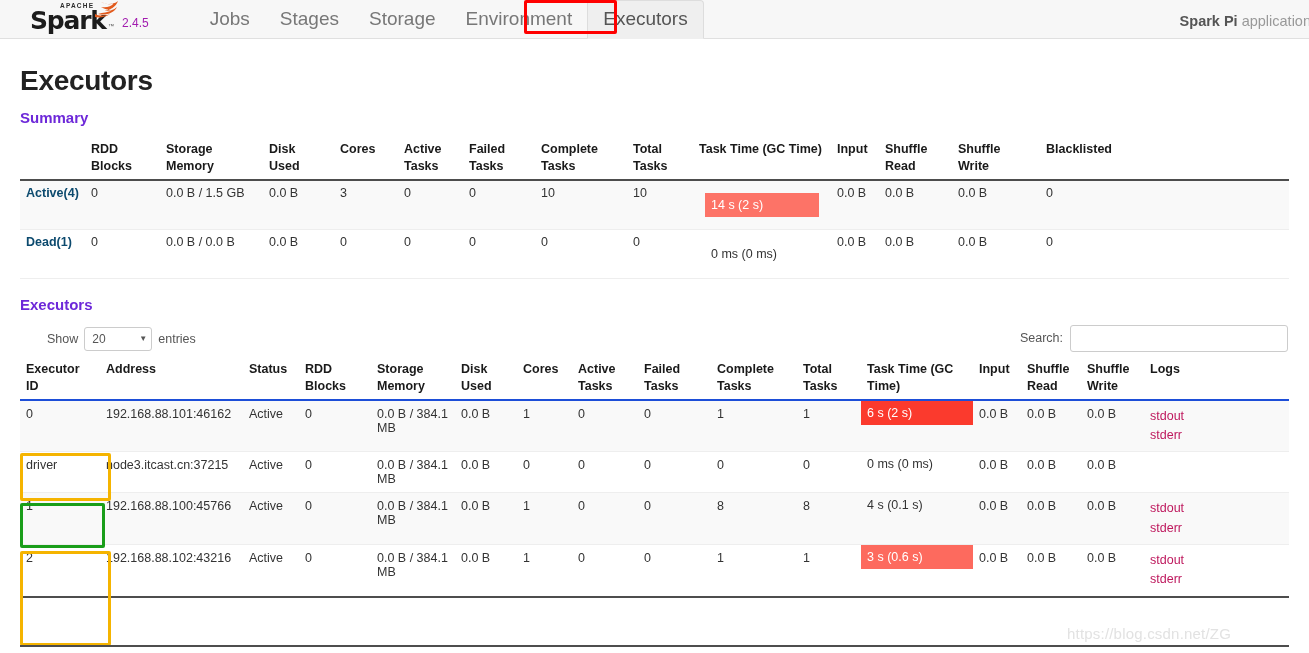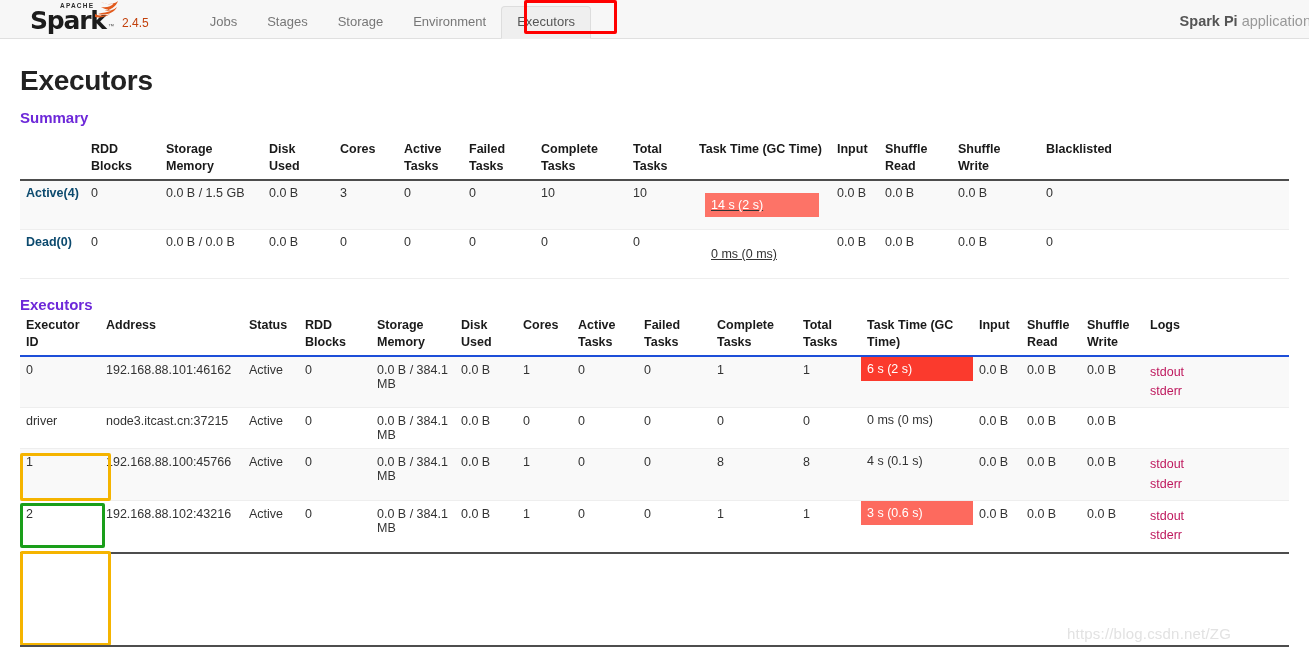--- a/index.html
+++ b/index.html
@@ -47,30 +47,30 @@
   }
   .spark-logo .tm{
     position:absolute; left:78px; top:22px;
     font-size:6px; color:#555;
   }
   .spark-logo .flame{
     position:absolute; right:-3px; top:0px;
     width:24px; height:18px;
   }
   .version{
-    font-size:12px; color:#c2410c;
+    font-size:12px; color:#a21caf;
     margin-left:6px; padding-bottom:5px;
   }
   .navtabs{
     display:flex; align-items:flex-end;
     margin-left:46px; height:100%;
   }
   .navtabs a{
     color:#777; text-decoration:none;
-    font-size:13px;
+    font-size:19px;
     padding:8px 15px 10px 15px;
     line-height:1;
     display:block;
   }
   .navtabs a.active{
     background:#efefef;
     border:1px solid #ddd;
     border-bottom-color:transparent;
     border-radius:4px 4px 0 0;
     color:#555;
@@ -134,21 +134,21 @@
   }
   .summary-table td{
     padding:5px 6px;
     border-bottom:1px solid #eee;
     color:#333;
     vertical-align:top;
     white-space:nowrap;
   }
   .summary-table tbody tr:nth-child(odd){ background:#f9f9f9; }
   .summary-table td.rowhead{ font-weight:bold; color:#0c4a6e; }
-  .summary-table td.tasktime{ padding:12px; position:relative;text-decoration:underline; }
+  .summary-table td.tasktime{ padding:12px; position:relative; }
 
   .tt-wrap{ position:relative; padding:5px 6px; }
   .tt-bar{
     position:absolute; left:0; top:0; bottom:0;
     background:#fd7367;
   }
   .tt-text{ position:relative; z-index:2; }
   .tt-text.onbar{ color:#fff; }
 
   
@@ -326,21 +326,21 @@
           <td>10</td>
           <td class="tasktime">
             <div class="tt-wrap"><div class="tt-bar" style="width: 100%;"></div><span class="tt-text onbar">14 s (2 s)</span></div>
           </td>
           <td>0.0 B</td>
           <td>0.0 B</td>
           <td>0.0 B</td>
           <td>0</td>
         </tr>
         <tr>
-          <td class="rowhead">Dead(0)</td>
+          <td class="rowhead">Dead(1)</td>
           <td>0</td>
           <td>0.0 B / 0.0 B</td>
           <td>0.0 B</td>
           <td>0</td>
           <td>0</td>
           <td>0</td>
           <td>0</td>
           <td>0</td>
           <td class="tasktime">
             <div class="tt-wrap"><span class="tt-text">0 ms (0 ms)</span></div>
@@ -348,20 +348,34 @@
           <td>0.0 B</td>
           <td>0.0 B</td>
           <td>0.0 B</td>
           <td>0</td>
         </tr>
       </tbody>
   </table>
 
   <h4 class="section" style="margin-top:17px">Executors</h4>
 
+  <div class="exec-controls">
+    <div class="show-entries">
+      <span>Show</span>
+      <div class="fake-select">
+        <span>20</span>
+        <span class="caret">▼</span>
+      </div>
+      <span>entries</span>
+    </div>
+    <div class="search-box">
+      <span>Search:</span>
+      <input class="search-input" type="text" placeholder="" style="">
+    </div>
+  </div>
 
   <table class="exec-table">
     <colgroup>
       <col style="width:80px">
         <col style="width:143px">
         <col style="width:56px">
       <col style="width:72px">
         <col style="width:84px">
         <col style="width:62px">
       <col style="width:55px">

